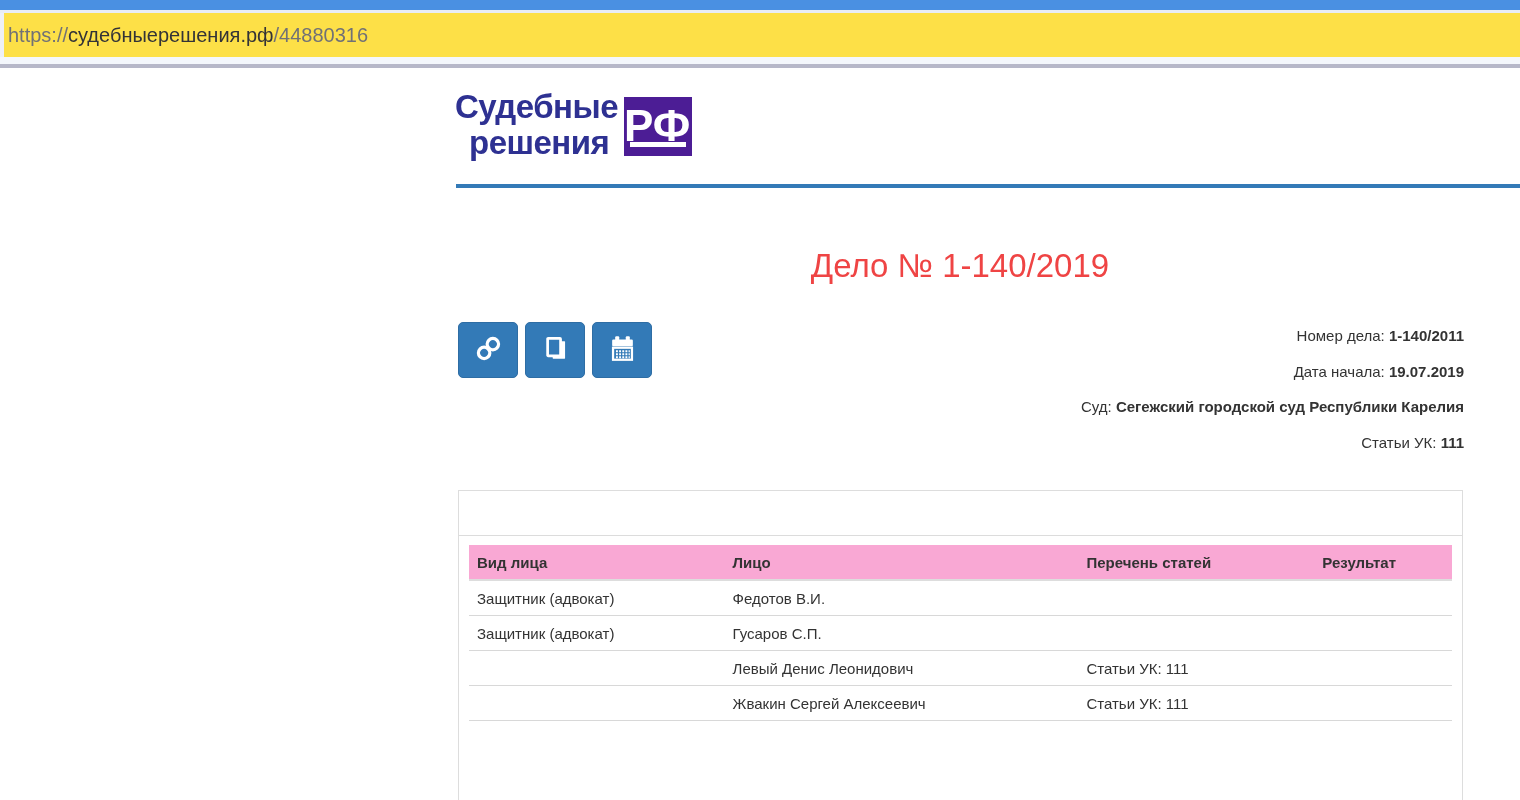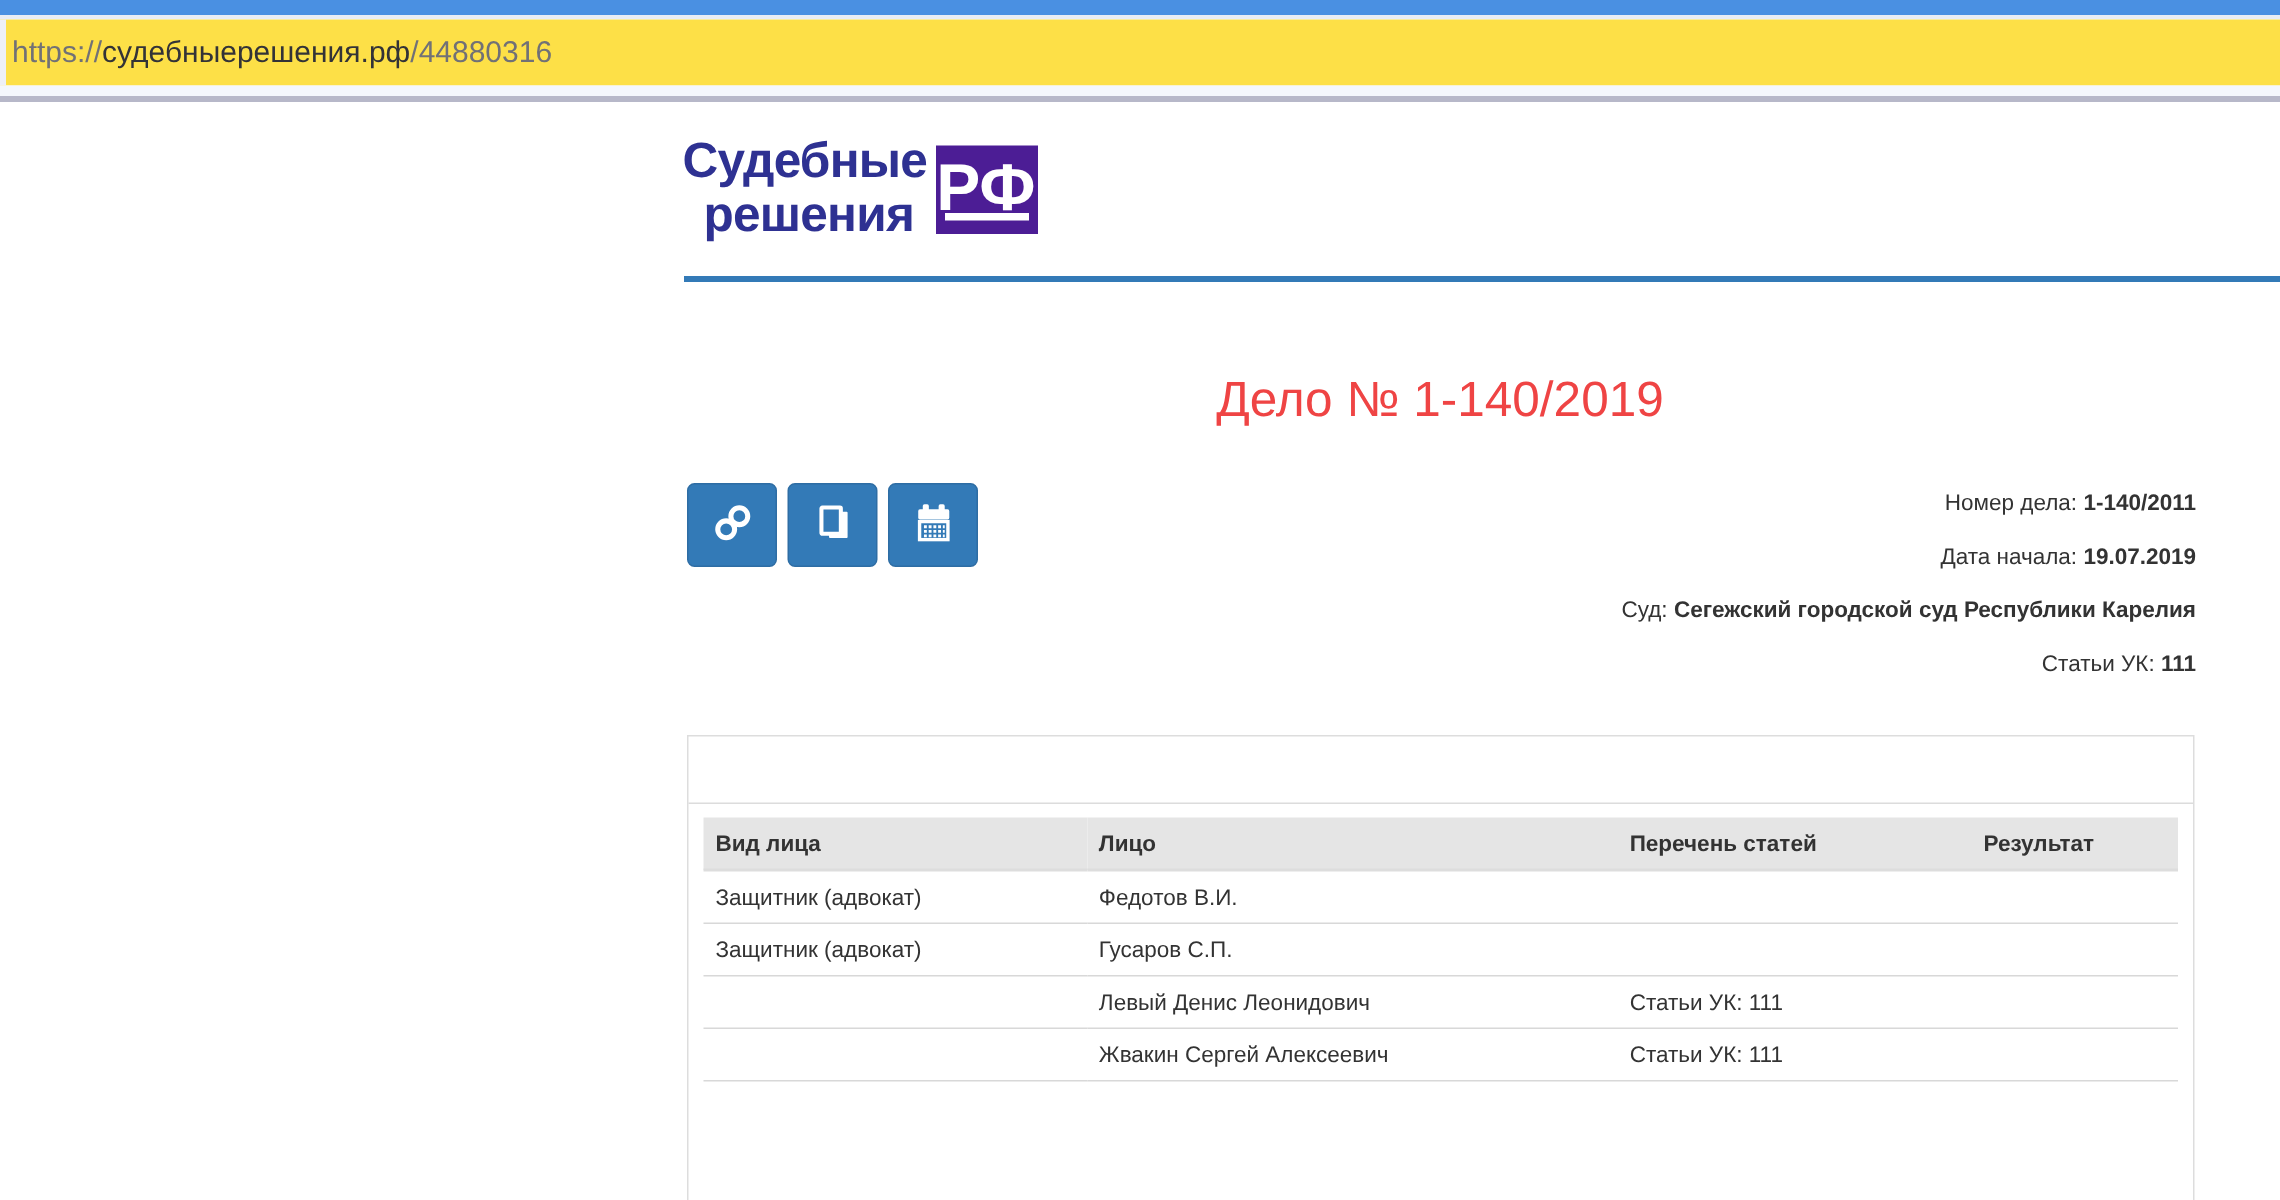--- a/index.html
+++ b/index.html
@@ -46,21 +46,21 @@
   
   .panel { position:absolute; left:458px; top:490px; width:1005px; height:380px;
            background:#fff; border:1px solid #ddd; }
   .panel-toolbar { height:45px; border-bottom:1px solid #dcdcdc; }
   .table-wrap { padding:9px 10px; }
   table { width:100%; border-collapse:collapse; table-layout:fixed;
           font-size:15px; color:#333; }
   th, td { padding:8.5px 8px; vertical-align:middle; }
   tr.band th  { background:#f4f4f4; font-weight:bold; text-align:center;
                 border-top:1px solid #e9e9e9; border-bottom:2px solid #fff; }
-  tr.cols th  { background:#e5e5e5; font-weight:bold; text-align:left;
+  tr.cols th  { background:#f9a8d4; font-weight:bold; text-align:left;
                 border-bottom:2px solid #ddd; }
   tbody td    { border-bottom:1px solid #d8d8d8; }
   col.c1 { width:26%; } col.c2 { width:36%; } col.c3 { width:24%; } col.c4 { width:14%; }
 </style>
 </head>
 <body>
 
 <div class="top-blue"></div>
 <div class="top-gap"></div>
 <div class="url-bar"><span class="url-scheme">https://</span><span class="url-domain">судебныерешения.рф</span><span class="url-path">/44880316</span></div>

